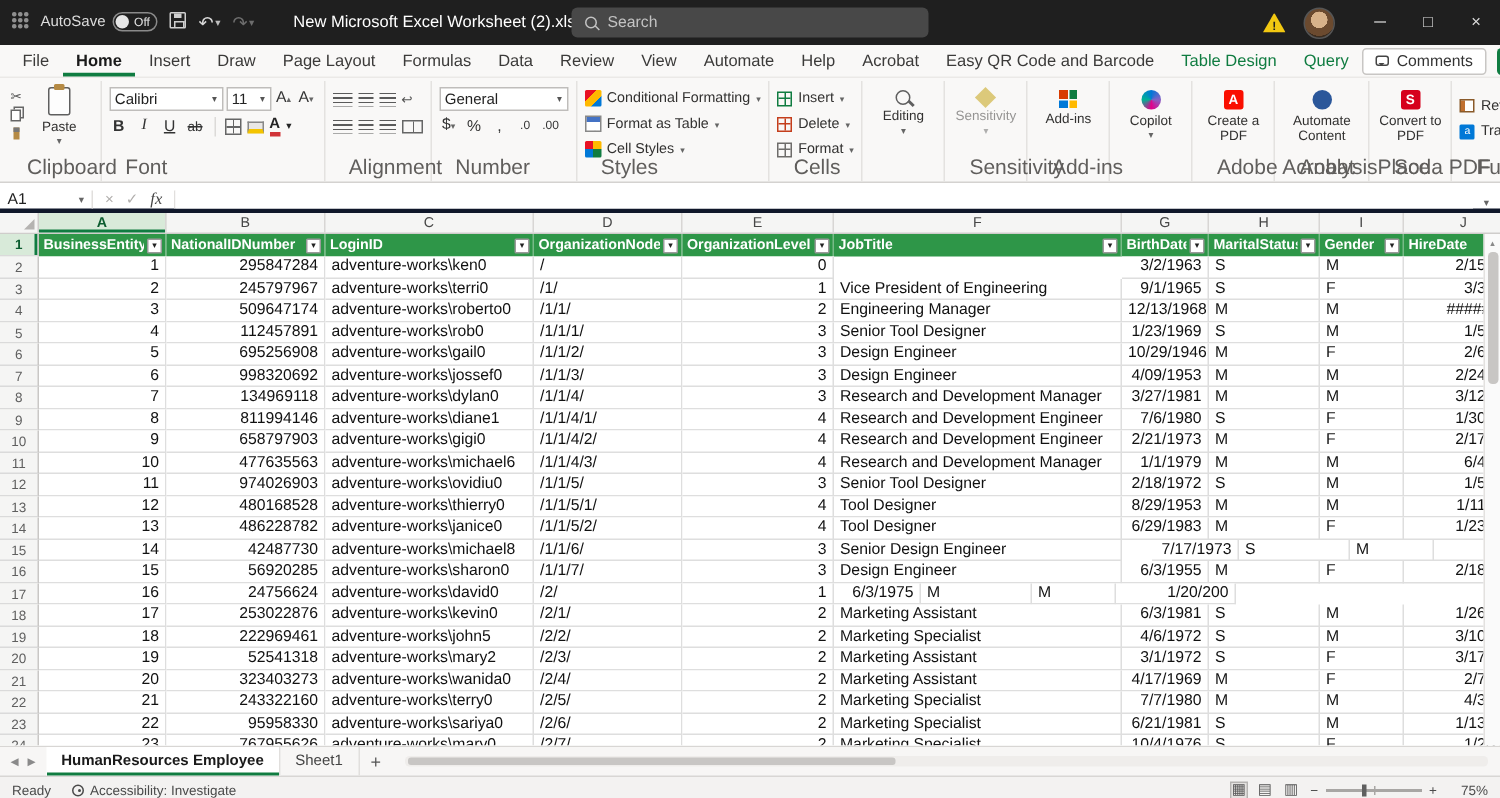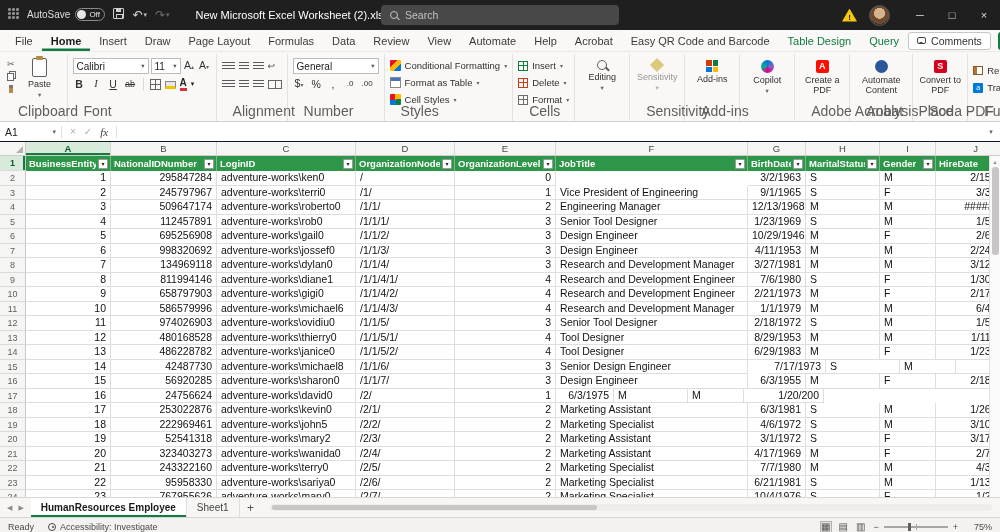--- a/index.html
+++ b/index.html
@@ -86,21 +86,21 @@
   .addins-icon{width:12px;height:12px;display:grid;grid-template-columns:1fr 1fr;gap:1px;margin-top:2px}
   .addins-icon i:nth-child(1){background:#d83b01}.addins-icon i:nth-child(2){background:#107c41}
   .addins-icon i:nth-child(3){background:#0078d7}.addins-icon i:nth-child(4){background:#ffb900}
   .copilot-icon{width:13px;height:13px;border-radius:50%;background:conic-gradient(#0078d7,#8661c5,#e3008c,#00b294,#0078d7);margin-top:2px}
   .brandsq{width:13px;height:13px;border-radius:2px;color:#fff;font-size:9px;font-weight:bold;display:flex;align-items:center;justify-content:center;margin-top:2px}
   .acro{background:#fa0f00}.soda{background:#d6001c}.ap{background:#2b579a;border-radius:50%}
   .book-icon{width:10px;height:9px;border:1px solid #8a5a2a;background:linear-gradient(90deg,#c07030 0 3px,#fff 3px)}
   .lang-icon{width:10px;height:10px;background:#0078d7;color:#fff;font-size:7px;display:flex;align-items:center;justify-content:center;border-radius:1px}
 
   
-  .fbar{height:20px;display:flex;align-items:center;border-bottom:1px solid #0f172a;background:#fff}
+  .fbar{height:20px;display:flex;align-items:flex-end;border-bottom:3px solid #0f172a;background:#fff}
   .namebox{width:62px;display:flex;align-items:center;justify-content:space-between;padding:0 5px;font-size:10.5px;border-right:1px solid #e1dfdd;color:#222}
   .namebox .chev{font-size:7px;color:#666}
   .fxbtns{display:flex;align-items:center;gap:8px;padding:0 8px;border-right:1px solid #e1dfdd}
   .fxbtns .dis{color:#b0aeac;font-size:10px}
   .fx{font-family:"Liberation Serif",serif;font-style:italic;font-size:11px;color:#444}
   .finput{flex:1;border:none;outline:none;font-size:10.5px;padding:0 6px;font-family:"Liberation Sans",sans-serif}
   .fbar-exp{width:18px;display:flex;align-items:center;justify-content:center;font-size:7px;color:#666}
 
   
   .sheet-area{position:relative;height:355px;background:#fff;overflow:hidden}
@@ -577,21 +577,21 @@
           <div class="cell a-r" style="width: 80px;">2/6/200</div>
         </div>
         <div class="grow">
           <div class="rownum">7</div>
           <div class="cell a-r" style="width: 85px;">6</div>
           <div class="cell a-r" style="width: 106px;">998320692</div>
           <div class="cell a-l" style="width: 139px;">adventure-works\jossef0</div>
           <div class="cell a-l" style="width: 99px;">/1/1/3/</div>
           <div class="cell a-r" style="width: 101px;">3</div>
           <div class="cell a-l" style="width: 192px;">Design Engineer</div>
-          <div class="cell a-r" style="width: 58px;">4/11/1953</div>
+          <div class="cell a-r" style="width: 58px;">4/09/1953</div>
           <div class="cell a-l" style="width: 74px;">M</div>
           <div class="cell a-l" style="width: 56px;">M</div>
           <div class="cell a-r" style="width: 80px;">2/24/200</div>
         </div>
         <div class="grow">
           <div class="rownum">8</div>
           <div class="cell a-r" style="width: 85px;">7</div>
           <div class="cell a-r" style="width: 106px;">134969118</div>
           <div class="cell a-l" style="width: 139px;">adventure-works\dylan0</div>
           <div class="cell a-l" style="width: 99px;">/1/1/4/</div>
@@ -624,21 +624,21 @@
           <div class="cell a-r" style="width: 101px;">4</div>
           <div class="cell a-l" style="width: 192px;">Research and Development Engineer</div>
           <div class="cell a-r" style="width: 58px;">2/21/1973</div>
           <div class="cell a-l" style="width: 74px;">M</div>
           <div class="cell a-l" style="width: 56px;">F</div>
           <div class="cell a-r" style="width: 80px;">2/17/200</div>
         </div>
         <div class="grow">
           <div class="rownum">11</div>
           <div class="cell a-r" style="width: 85px;">10</div>
-          <div class="cell a-r" style="width: 106px;">586579996</div>
+          <div class="cell a-r" style="width: 106px;">477635563</div>
           <div class="cell a-l" style="width: 139px;">adventure-works\michael6</div>
           <div class="cell a-l" style="width: 99px;">/1/1/4/3/</div>
           <div class="cell a-r" style="width: 101px;">4</div>
           <div class="cell a-l" style="width: 192px;">Research and Development Manager</div>
           <div class="cell a-r" style="width: 58px;">1/1/1979</div>
           <div class="cell a-l" style="width: 74px;">M</div>
           <div class="cell a-l" style="width: 56px;">M</div>
           <div class="cell a-r" style="width: 80px;">6/4/200</div>
         </div>
         <div class="grow">

